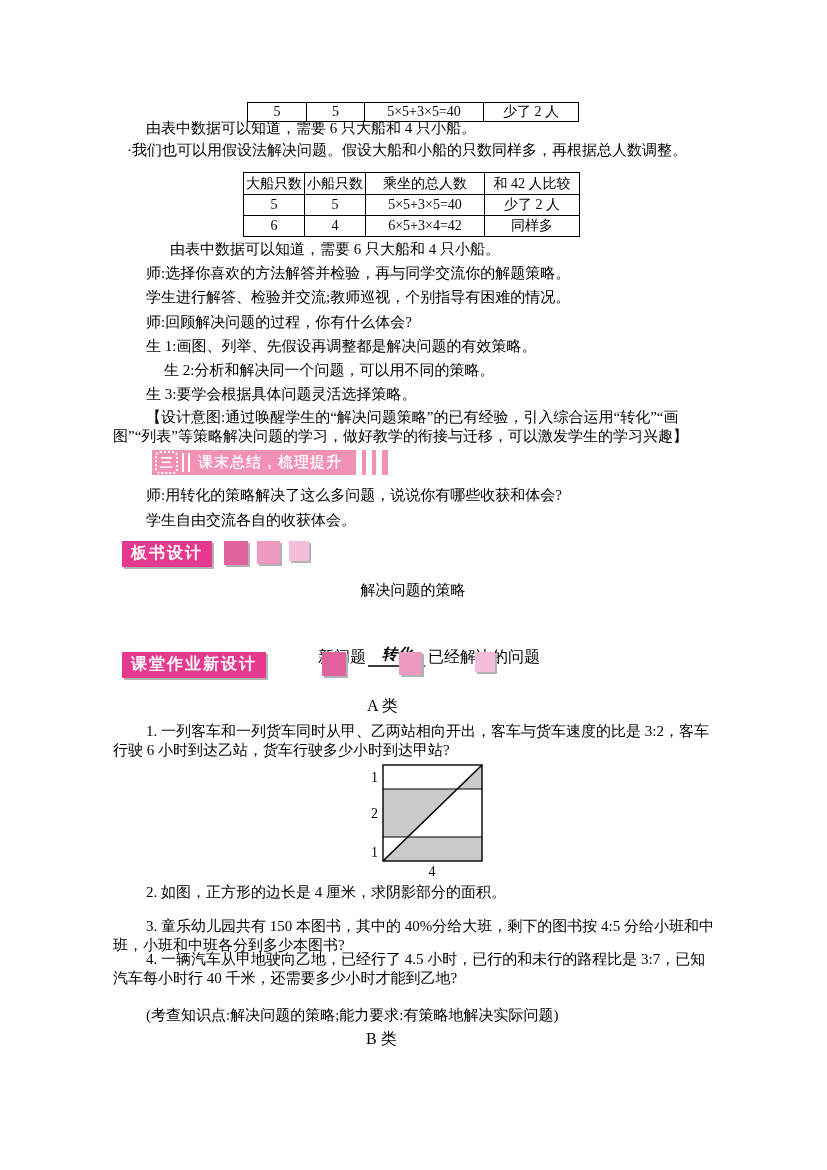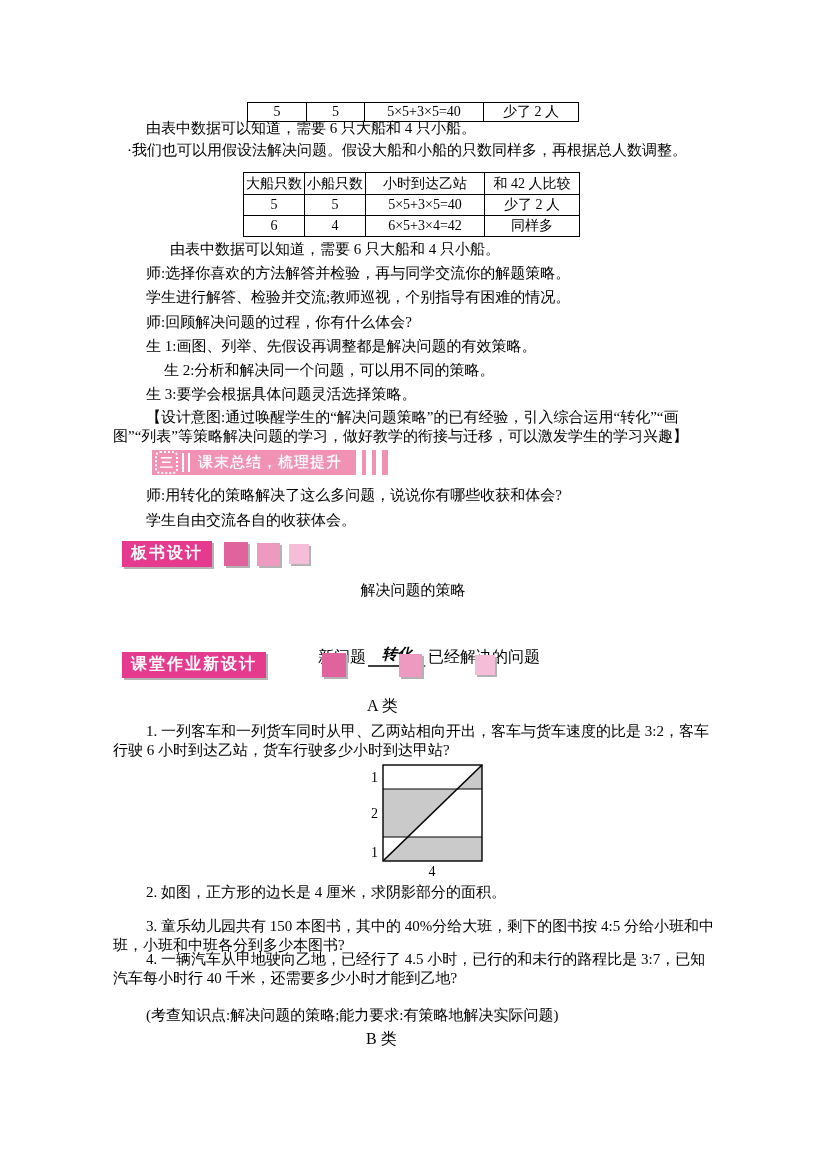--- a/index.html
+++ b/index.html
@@ -36,21 +36,21 @@
   }
   .banner-sep{width:2px;height:19px;background:#fff;margin-left:4px;flex:0 0 2px;}
   .banner-title{
     color:#fff;font-size:15px;letter-spacing:1px;margin-left:8px;white-space:nowrap;
     text-shadow:0 0 1px #fff;
     text-align:center;
   }
   .banner-bars{margin-left:auto;margin-right:2px;display:flex;}
   .banner-bar{width:6px;height:25px;background:#fff;margin-right:4px;}
   
-  .hdr{position:absolute;display:flex;align-items:center;}
+  .hdr{position:absolute;display:flex;align-items:flex-start;}
   .hdr-box{
     background:#e63a8f;color:#fff;font-size:16px;font-weight:bold;letter-spacing:2px;
     padding:2px 9px 3px 9px;box-shadow:2px 2px 0 #b3b3b3;white-space:nowrap;
   }
   .sq{display:inline-block;box-shadow:2px 2px 0 #b3b3b3;}
   .sq1{width:24px;height:24px;background:#e0639e;margin-left:12px;}
   .sq2{width:23px;height:23px;background:#ee99c0;margin-left:9px;}
   .sq3{width:20px;height:20px;background:#f5bdd7;margin-left:9px;}
   
   .board-title{position:absolute;left:113px;top:581px;width:600px;text-align:center;font-size:15px;}
@@ -90,21 +90,21 @@
     <colgroup>
         <col style="width:61px">
         <col style="width:60px">
         <col style="width:119px">
         <col style="width:95px">
       </colgroup>
     <tbody>
         <tr>
       <th>大船只数</th>
       <th>小船只数</th>
-      <th>小时到达乙站</th>
+      <th>乘坐的总人数</th>
       <th>和 42 人比较</th>
     </tr>
     <tr>
       <td>5</td>
       <td>5</td>
       <td>5×5+3×5=40</td>
       <td>少了 2 人</td>
     </tr>
     <tr>
       <td>6</td>

